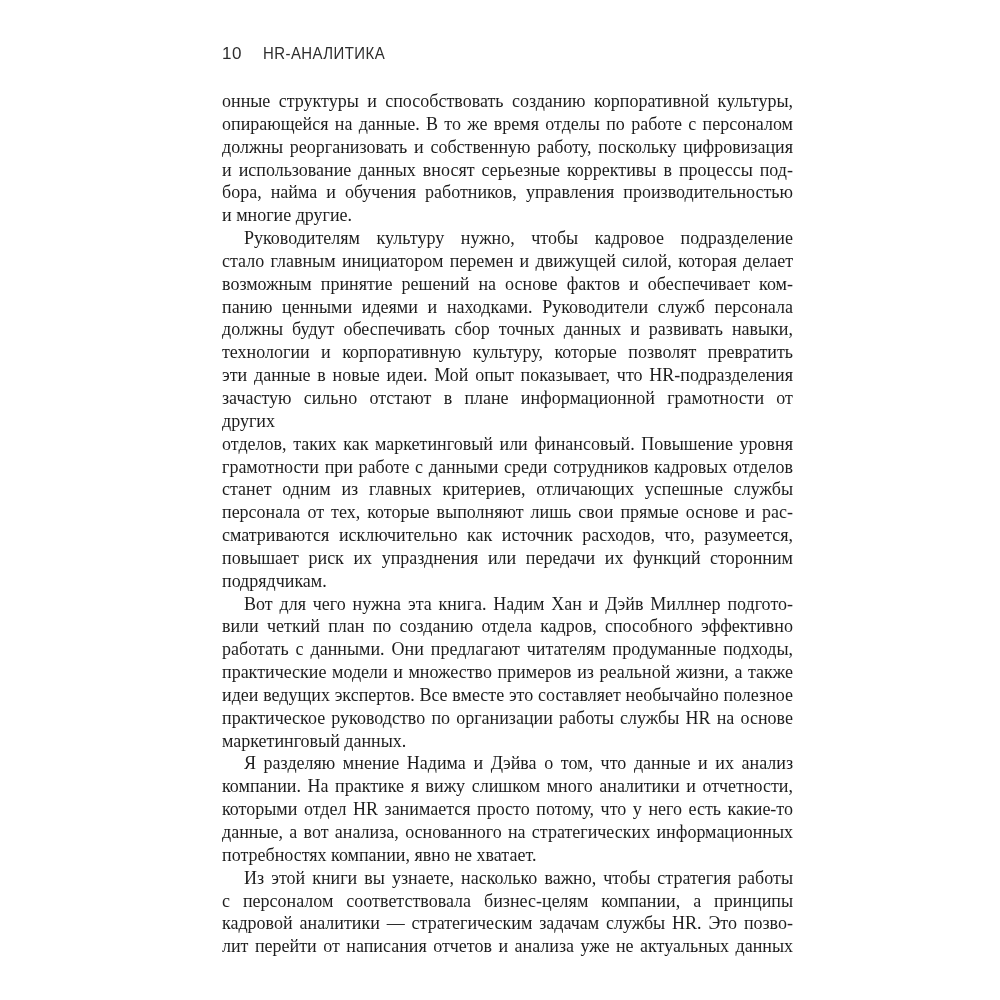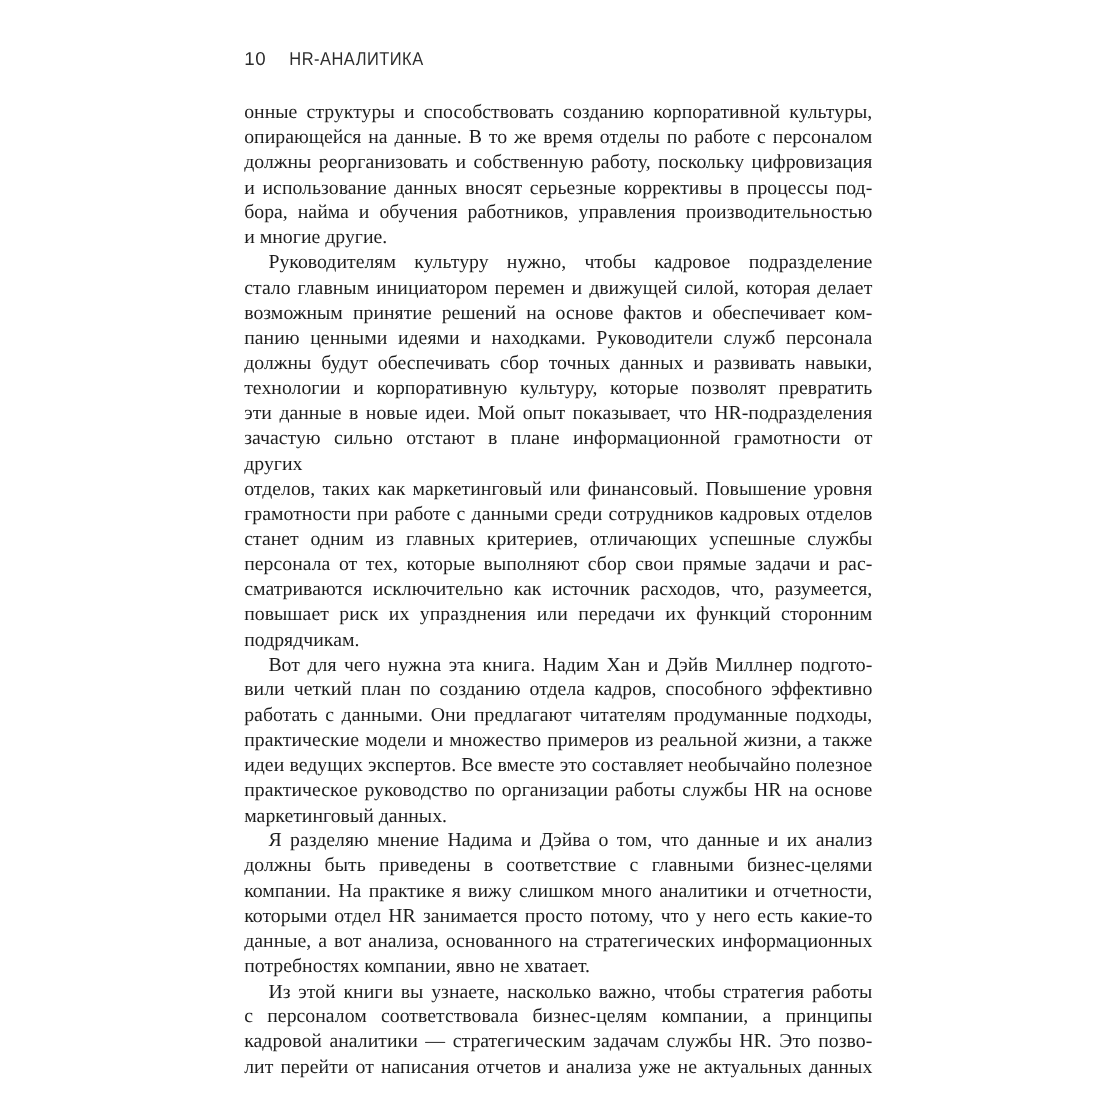--- a/index.html
+++ b/index.html
@@ -79,37 +79,36 @@
         <div class="line jl">стало главным инициатором перемен и движущей силой, которая делает</div>
         <div class="line jl">возможным принятие решений на основе фактов и обеспечивает ком-</div>
         <div class="line jl">панию ценными идеями и находками. Руководители служб персонала</div>
         <div class="line jl">должны будут обеспечивать сбор точных данных и развивать навыки,</div>
         <div class="line jl">технологии и корпоративную культуру, которые позволят превратить</div>
         <div class="line jl">эти данные в новые идеи. Мой опыт показывает, что HR-подразделения</div>
         <div class="line jl">зачастую сильно отстают в плане информационной грамотности от других</div>
         <div class="line jl">отделов, таких как маркетинговый или финансовый. Повышение уровня</div>
         <div class="line jl">грамотности при работе с данными среди сотрудников кадровых отделов</div>
         <div class="line jl">станет одним из главных критериев, отличающих успешные службы</div>
-        <div class="line jl">персонала от тех, которые выполняют сбор свои прямые задачи и рас-</div>
+        <div class="line jl">персонала от тех, которые выполняют лишь свои прямые основе и рас-</div>
         <div class="line jl">сматриваются исключительно как источник расходов, что, разумеется,</div>
         <div class="line jl">повышает риск их упразднения или передачи их функций сторонним</div>
         <div class="line">подрядчикам.</div>
       </div>
       <div class="paragraph">
         <div class="line jl indent">Вот для чего нужна эта книга. Надим Хан и Дэйв Миллнер подгото-</div>
         <div class="line jl">вили четкий план по созданию отдела кадров, способного эффективно</div>
         <div class="line jl">работать с данными. Они предлагают читателям продуманные подходы,</div>
         <div class="line jl">практические модели и множество примеров из реальной жизни, а также</div>
         <div class="line jl">идеи ведущих экспертов. Все вместе это составляет необычайно полезное</div>
         <div class="line jl">практическое руководство по организации работы службы HR на основе</div>
         <div class="line">маркетинговый данных.</div>
       </div>
       <div class="paragraph">
         <div class="line jl indent">Я разделяю мнение Надима и Дэйва о том, что данные и их анализ</div>
-        <div class="line jl">должны быть приведены в соответствие с главными бизнес-целями</div>
         <div class="line jl">компании. На практике я вижу слишком много аналитики и отчетности,</div>
         <div class="line jl">которыми отдел HR занимается просто потому, что у него есть какие-то</div>
         <div class="line jl">данные, а вот анализа, основанного на стратегических информационных</div>
         <div class="line">потребностях компании, явно не хватает.</div>
       </div>
       <div class="paragraph">
         <div class="line jl indent">Из этой книги вы узнаете, насколько важно, чтобы стратегия работы</div>
         <div class="line jl">с персоналом соответствовала бизнес-целям компании, а принципы</div>
         <div class="line jl">кадровой аналитики — стратегическим задачам службы HR. Это позво-</div>
         <div class="line jl">лит перейти от написания отчетов и анализа уже не актуальных данных</div>

